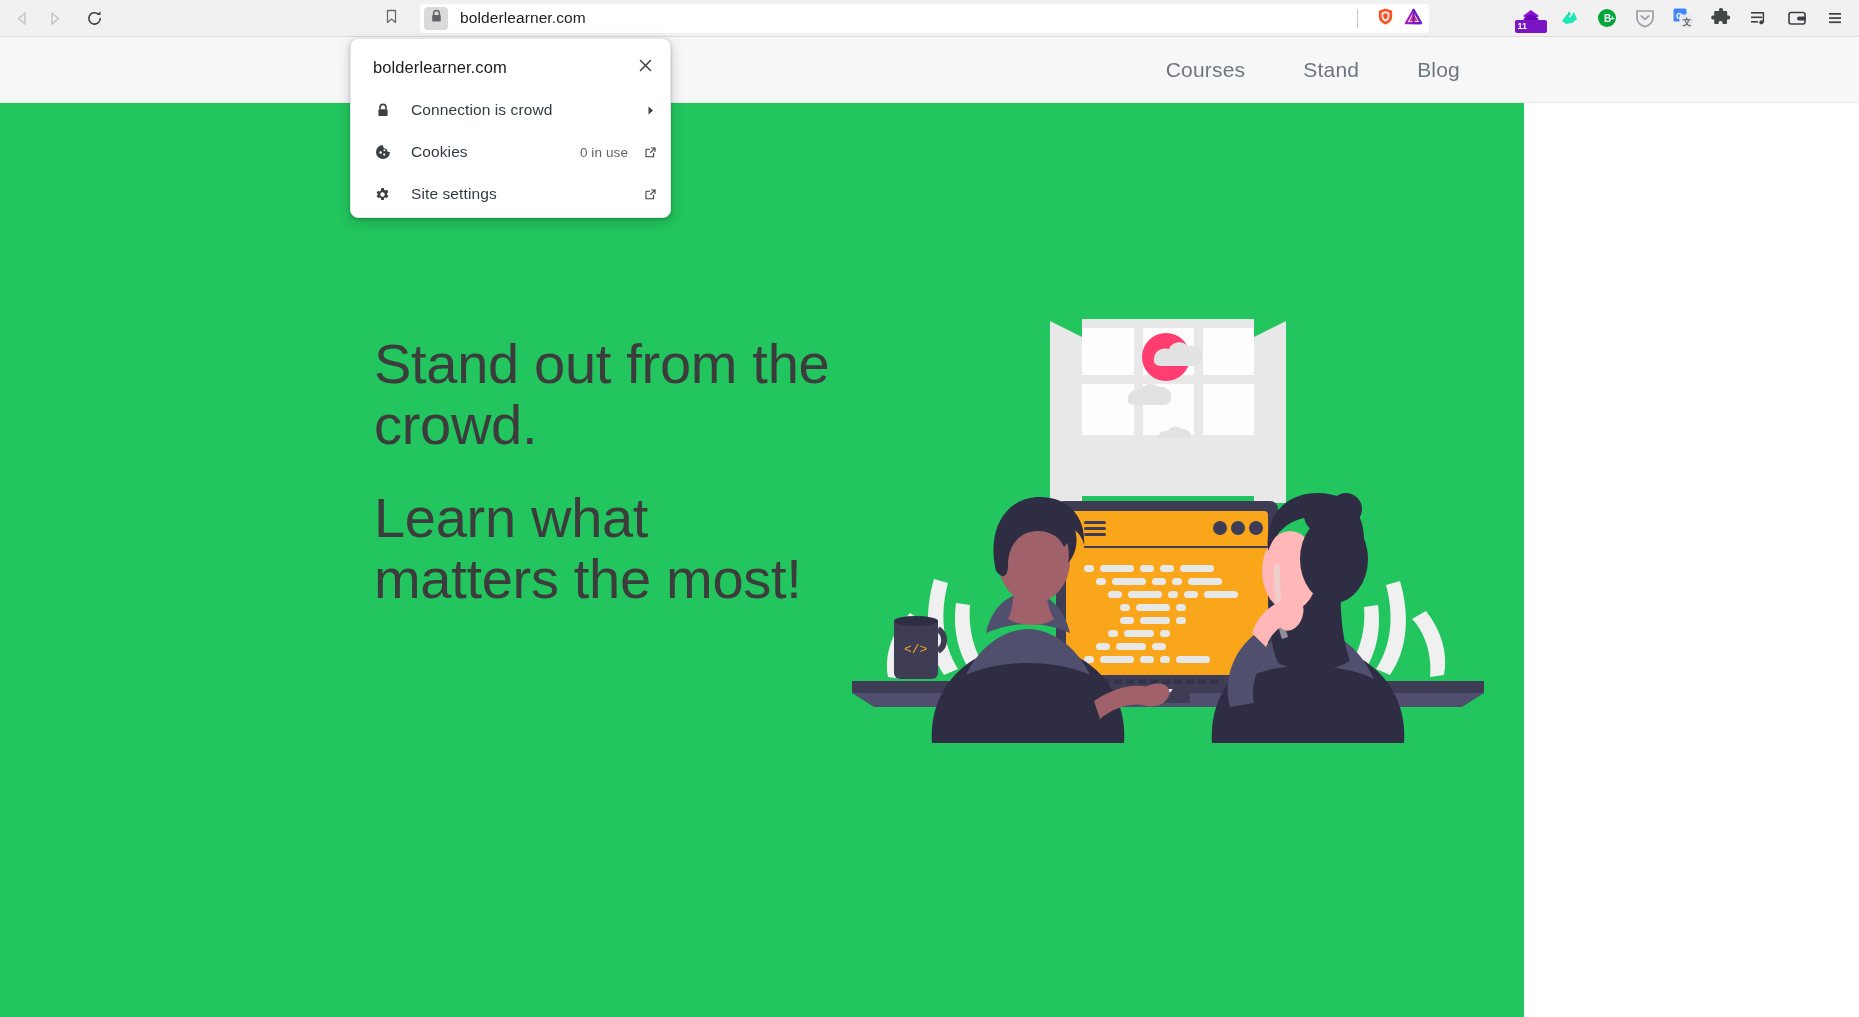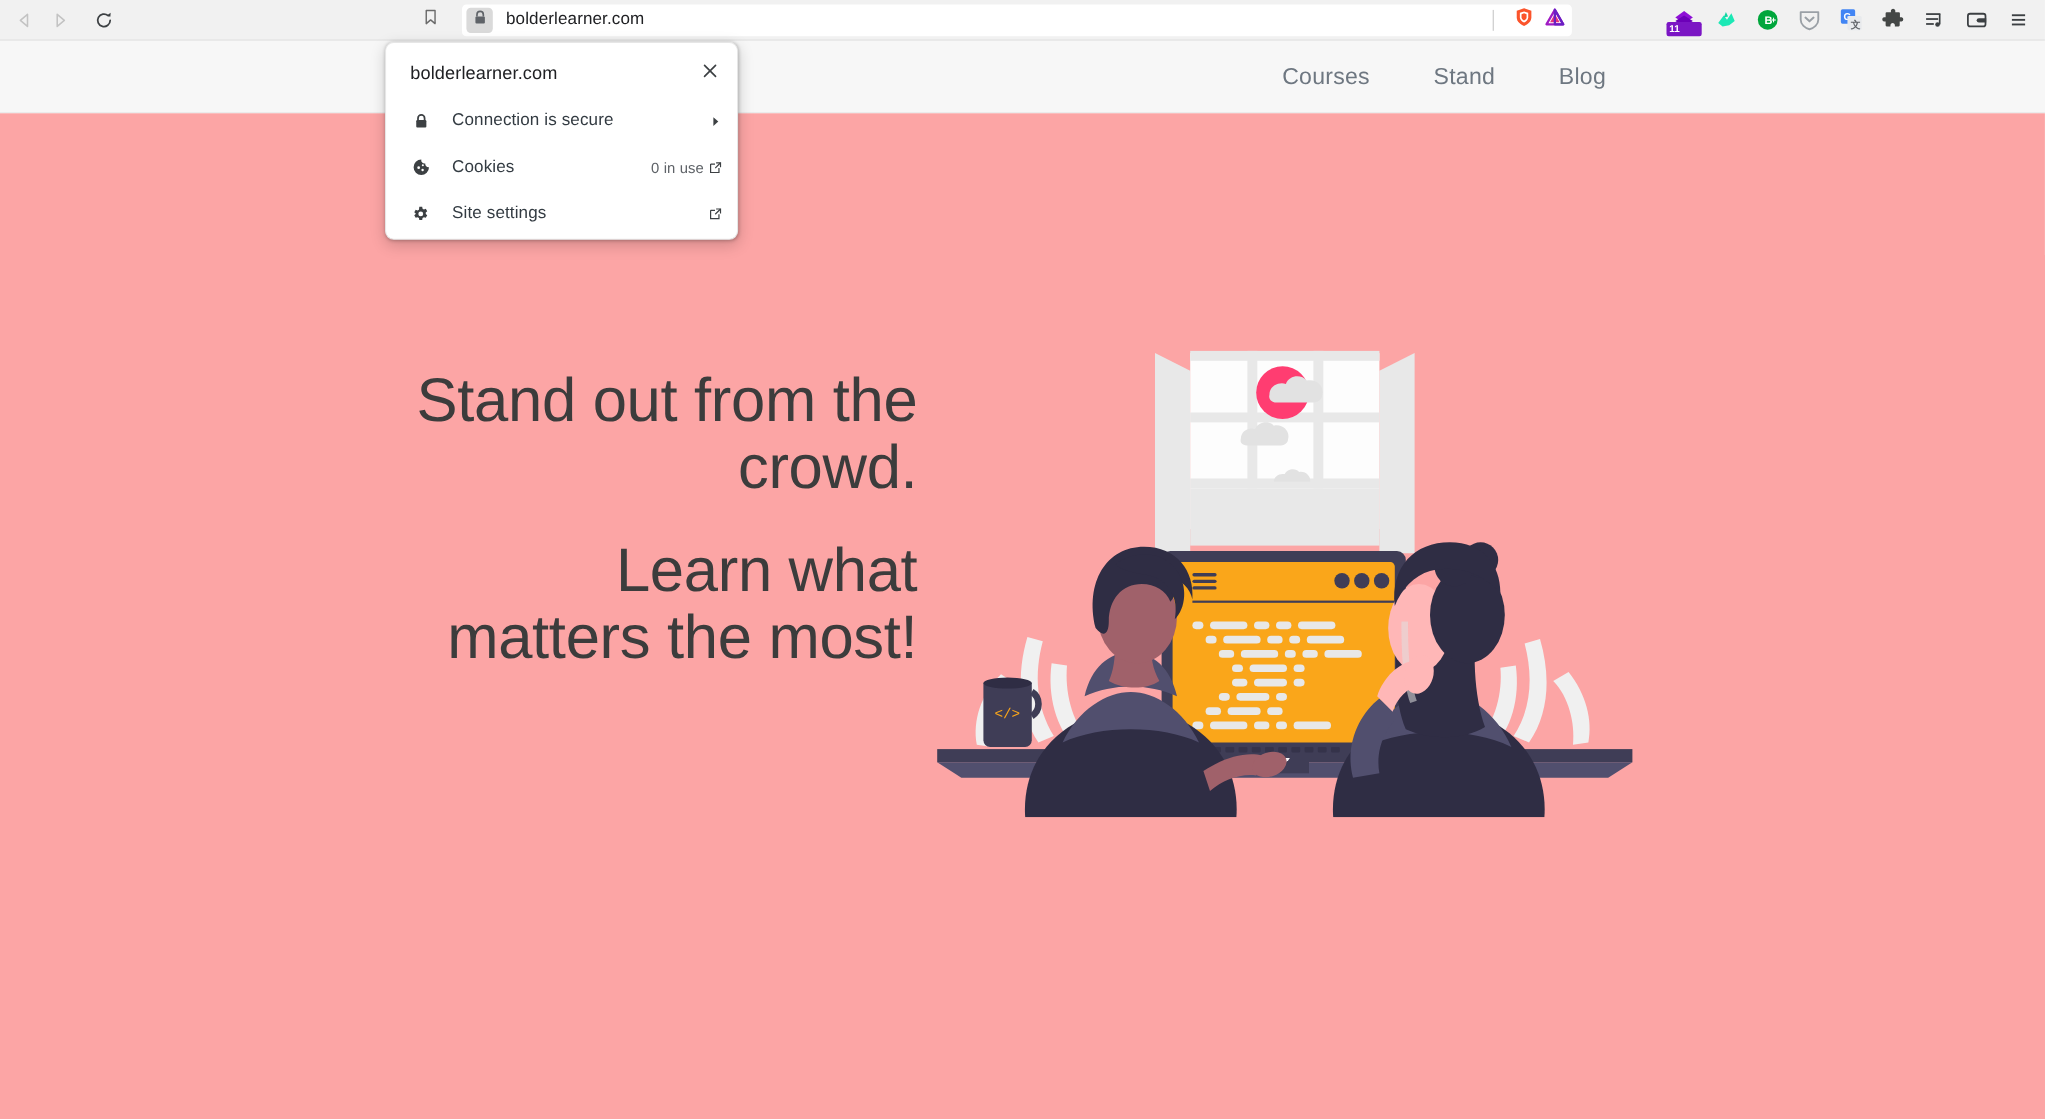--- a/index.html
+++ b/index.html
@@ -120,21 +120,21 @@
     display: flex; align-items: center; justify-content: center;
     flex: 0 0 19px;
   }
   .sp-label {
     font-size: 15.5px; color: #333b42;
     margin-left: 19px; flex: 1;
     letter-spacing: .1px;
   }
   .sp-meta {
     font-size: 13.5px; color: #5f6368;
-    margin-right: 2px; letter-spacing: .1px;
+    margin-right: 14px; letter-spacing: .1px;
   }
   .sp-tail {
     width: 16px; height: 16px;
     display: flex; align-items: center; justify-content: center;
   }
 
   
   .site-header {
     position: absolute; top: 37px; left: 0;
     width: 1859px; height: 66px;
@@ -147,23 +147,22 @@
     font-size: 21px;
     color: #6e7781;
     padding: 0 29px;
     letter-spacing: .2px;
     text-decoration: none;
   }
 
   
   .hero {
     position: absolute; top: 103px; left: 0;
-    width: 1859px; height: 914px;
-    background: #fca5a5;
-    text-align: right;
+    width: 1524px; height: 914px;
+    background: #22c55e;
   }
   .hero-text {
     position: absolute; left: 374px; top: 230px;
     width: 460px;
   }
   .headline {
     font-size: 56px;
     line-height: 61px;
     color: #3c3c3c;
     font-weight: 400;
@@ -516,21 +515,21 @@
     </div>
   </div>
 
   <div class="sp-row">
     <span class="sp-ico">
       <svg width="14" height="15" viewBox="0 0 14 15">
         <path d="M4 6.2 V4.4 a3 3 0 0 1 6 0 V6.2" fill="none" stroke="#3c4043" stroke-width="1.6"></path>
         <rect x="2.4" y="6.2" width="9.2" height="6.8" rx="1" fill="#3c4043"></rect>
       </svg>
     </span>
-    <span class="sp-label">Connection is secure</span>
+    <span class="sp-label">Connection is crowd</span>
     <span class="sp-meta"></span>
     <span class="sp-tail">
       <svg width="11" height="11" viewBox="0 0 11 11">
           <path d="M3.5 1.5 L8 5.5 L3.5 9.5 Z" fill="#3c4043"></path>
         </svg>
     </span>
   </div>
 
   <div class="sp-row">
     <span class="sp-ico">

